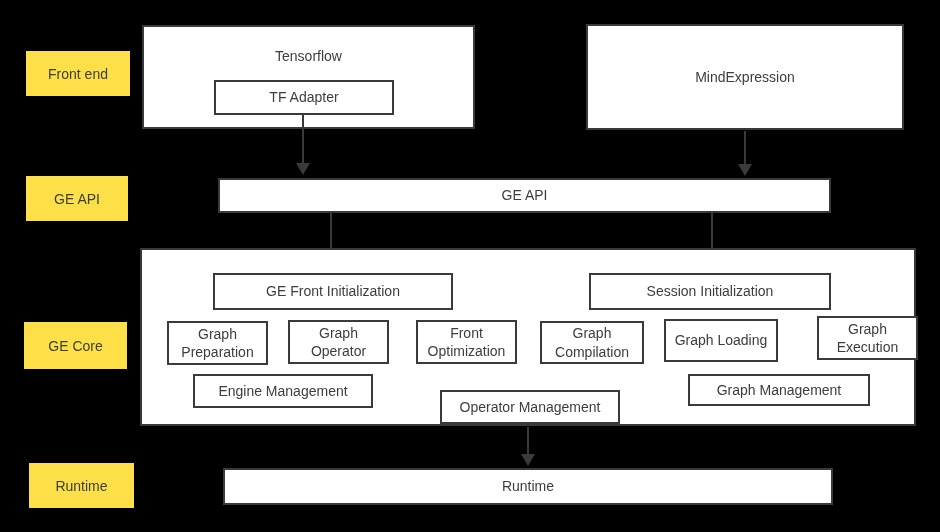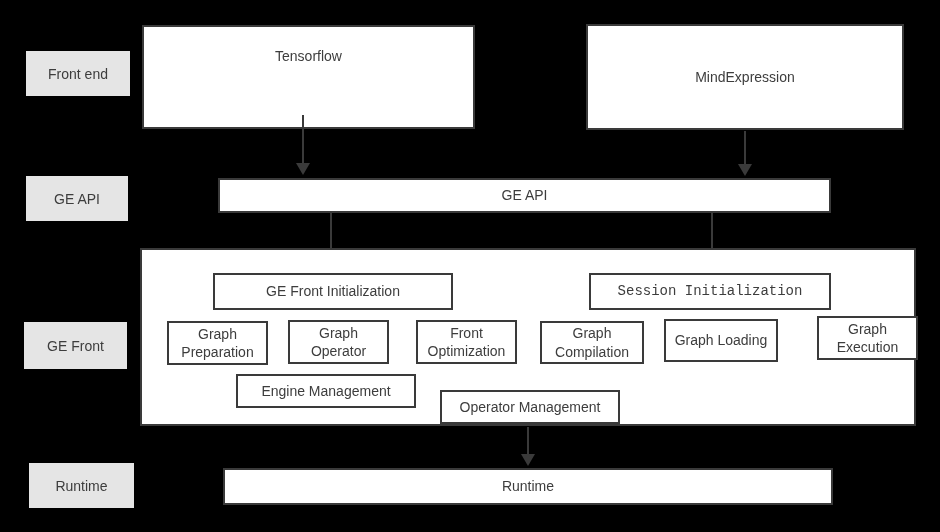--- a/index.html
+++ b/index.html
@@ -11,21 +11,21 @@
     position: relative;
     width: 940px;
     height: 532px;
     background: #000000;
     font-family: "Liberation Sans", "DejaVu Sans", sans-serif;
     color: #3d3d3d;
     overflow: hidden;
   }
   .layer-label {
     position: absolute;
-    background: #e5e5e5;
+    background: #fde047;
     display: flex;
     align-items: center;
     justify-content: center;
     font-size: 14px;
     color: #3d3d3d;
   }
   .box {
     position: absolute;
     background: #ffffff;
     border: 2px solid #3a3a3a;
@@ -72,25 +72,26 @@
     border-top: 12px solid #3a3a3a;
   }
 </style>
 </head>
 <body>
 
 <div id="stage">
 
   <div class="layer-label" style="left:26px; top:51px; width:104px; height:45px;">Front end</div>
   <div class="layer-label" style="left:26px; top:176px; width:102px; height:45px;">GE API</div>
-  <div class="layer-label" style="left:24px; top:322px; width:103px; height:47px;">GE Front</div>
+  <div class="layer-label" style="left:24px; top:322px; width:103px; height:47px;">GE Core</div>
   <div class="layer-label" style="left:29px; top:463px; width:105px; height:45px;">Runtime</div>
 
   <div class="box container-box" style="left:142px; top:25px; width:333px; height:104px;">
     <div class="top-label">Tensorflow</div>
+    <div class="box" style="left:70px; top:53px; width:180px; height:35px;">TF Adapter</div>
   </div>
 
   <div class="box" style="left:586px; top:24px; width:318px; height:106px;">MindExpression</div>
 
   <div class="arrow" style="left:296px; top:115px; height:60px;">
     <div class="stem"></div>
     <div class="head"></div>
   </div>
   <div class="arrow" style="left:738px; top:131px; height:45px;">
     <div class="stem"></div>
@@ -104,31 +105,32 @@
     <div class="head"></div>
   </div>
   <div class="arrow" style="left:705px; top:213px; height:58px;">
     <div class="stem"></div>
     <div class="head"></div>
   </div>
 
   <div class="box container-box" style="left:140px; top:248px; width:776px; height:178px;">
 
     <div class="box" style="left:71px; top:23px; width:240px; height:37px;">GE Front Initialization</div>
-    <div class="box" style="left:447px; top:23px; width:242px; height:37px;font-family:Liberation Mono, monospace;">Session Initialization</div>
+    <div class="box" style="left:447px; top:23px; width:242px; height:37px;">Session Initialization</div>
 
     <div class="box" style="left:25px; top:71px; width:101px; height:44px;">Graph Preparation</div>
     <div class="box" style="left:146px; top:70px; width:101px; height:44px;">Graph Operator</div>
     <div class="box" style="left:274px; top:70px; width:101px; height:44px;">Front Optimization</div>
     <div class="box" style="left:398px; top:71px; width:104px; height:43px;">Graph Compilation</div>
     <div class="box" style="left:522px; top:69px; width:114px; height:43px;">Graph Loading</div>
     <div class="box" style="left:649px; top:66px; width:101px; height:44px;margin-left:26px;">Graph Execution</div>
 
-    <div class="box" style="left:51px; top:124px; width:180px; height:34px;margin-left:43px;">Engine Management</div>
+    <div class="box" style="left:51px; top:124px; width:180px; height:34px;">Engine Management</div>
     <div class="box" style="left:298px; top:140px; width:180px; height:34px;">Operator Management</div>
+    <div class="box" style="left:546px; top:124px; width:182px; height:32px;">Graph Management</div>
   </div>
 
   <div class="arrow" style="left:521px; top:427px; height:39px;">
     <div class="stem"></div>
     <div class="head"></div>
   </div>
 
   <div class="box" style="left:223px; top:468px; width:610px; height:37px;">Runtime</div>
 
 </div>

